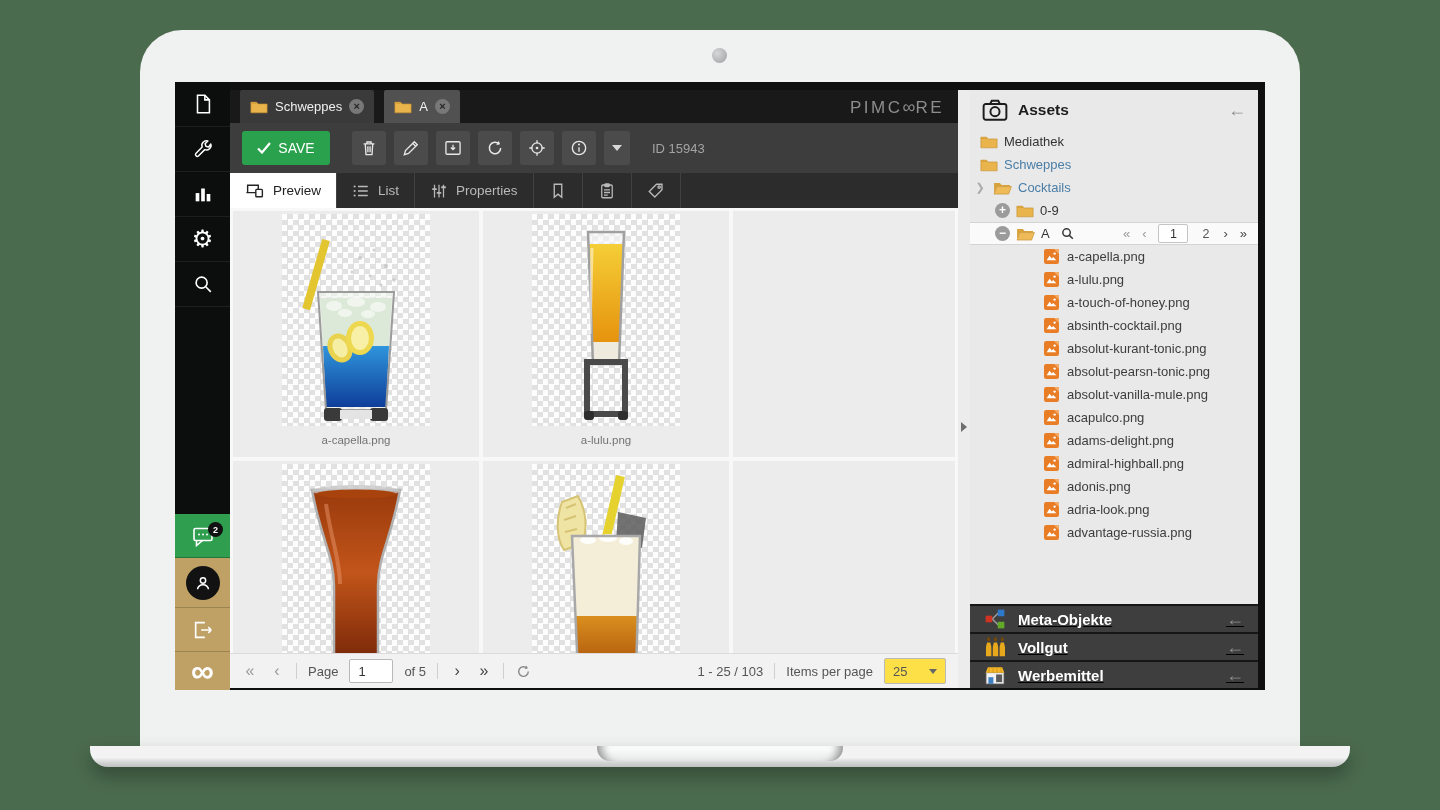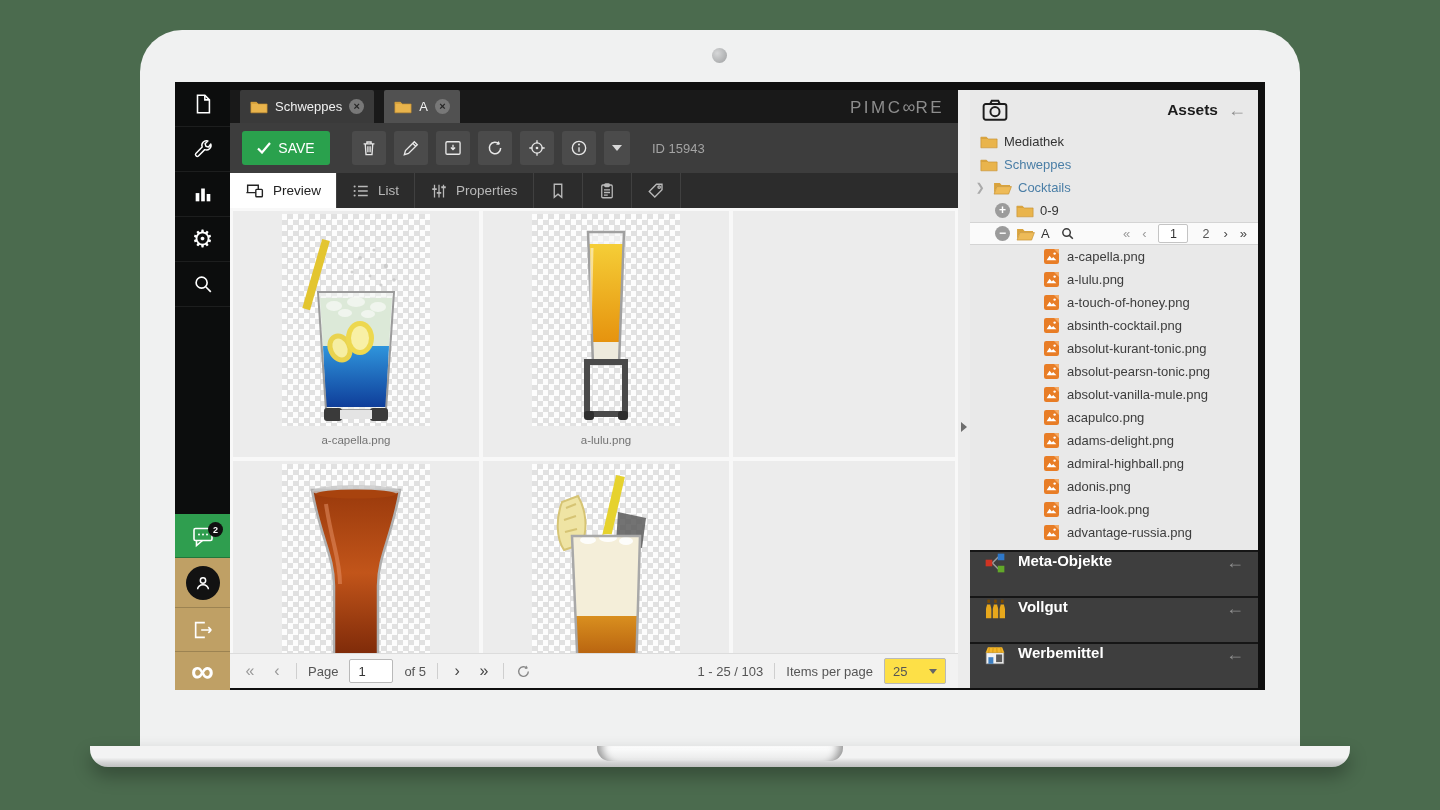--- a/index.html
+++ b/index.html
@@ -93,21 +93,21 @@
             border-top:5px solid #666; }
 
   
   .splitter { position:absolute; left:783px; top:8px; width:12px; height:598px; background:#ececec; cursor:pointer; }
   .splitter .tri { position:absolute; top:332px; left:3px; width:0; height:0;
                    border-left:6px solid #6f6f6f; border-top:5px solid transparent; border-bottom:5px solid transparent; }
 
   
   .panel { position:absolute; left:795px; top:8px; width:288px; height:598px; background:#e9e9e9;
            display:flex; flex-direction:column; }
-  .panel-header { height:40px; display:flex; align-items:center; gap:10px; padding:0 12px;text-align:right; }
+  .panel-header { height:40px; display:flex; align-items:center; gap:10px; padding:0 12px; }
   .panel-title { font-weight:bold; font-size:15.5px; color:#1c1c1c; flex:1; }
   .back-arrow { color:#8f8f8f; font-size:18px; font-weight:bold; cursor:pointer; }
 
   .trow { height:23px; display:flex; align-items:center; gap:6px; font-size:13px; color:#333; cursor:pointer; }
   .trow .lbl { white-space:nowrap; }
   .trow.blue { color:#4a7ea6; }
   .ind0 { padding-left:10px; }
   .ind1 { padding-left:10px; }
   .ind2 { padding-left:3px; }
   .ind3 { padding-left:25px; }
@@ -120,22 +120,22 @@
   .tp-arrow { color:#9a9a9a; font-size:13px; padding:0 3px; cursor:pointer; }
   .tp-arrow.en { color:#474747; }
   .tp-page { width:30px; height:19px; background:#fff; border:1px solid #c4c4c4; border-radius:2px;
              display:flex; align-items:center; justify-content:center; font-size:12.5px; color:#333; margin:0 3px; }
   .tp-num { color:#555; font-size:12.5px; padding:0 5px; cursor:pointer; }
 
   .frow { height:23px; display:flex; align-items:center; gap:8px; padding-left:74px;
           font-size:13px; color:#3d3d3d; cursor:pointer; }
   .panel-fill { flex:1; }
 
-  .acc { height:46px; background:#3e3e3e; border-top:2px solid #161616; display:flex; 
-         gap:12px; padding:0 14px; cursor:pointer; }
+  .acc { height:28px; background:#3e3e3e; border-top:2px solid #161616; display:flex; align-items:center;
+         gap:12px; padding:0 14px; cursor:pointer;text-decoration:underline; }
   .acc-label { color:#fff; font-weight:bold; font-size:15px; flex:1; }
 </style>
 </head>
 <body>
 
 <svg width="0" height="0" style="position:absolute" aria-hidden="true">
   <defs>
     <g id="i-folder">
       <path d="M1 3.2 H7.2 L9 5.2 H19 V15 H1 Z" fill="#e9b44c" stroke="#c59030" stroke-width="0.7"></path>
       <path d="M1 3.2 H7.2 L9 5.2 H1 Z" fill="#d9a33c"></path>

